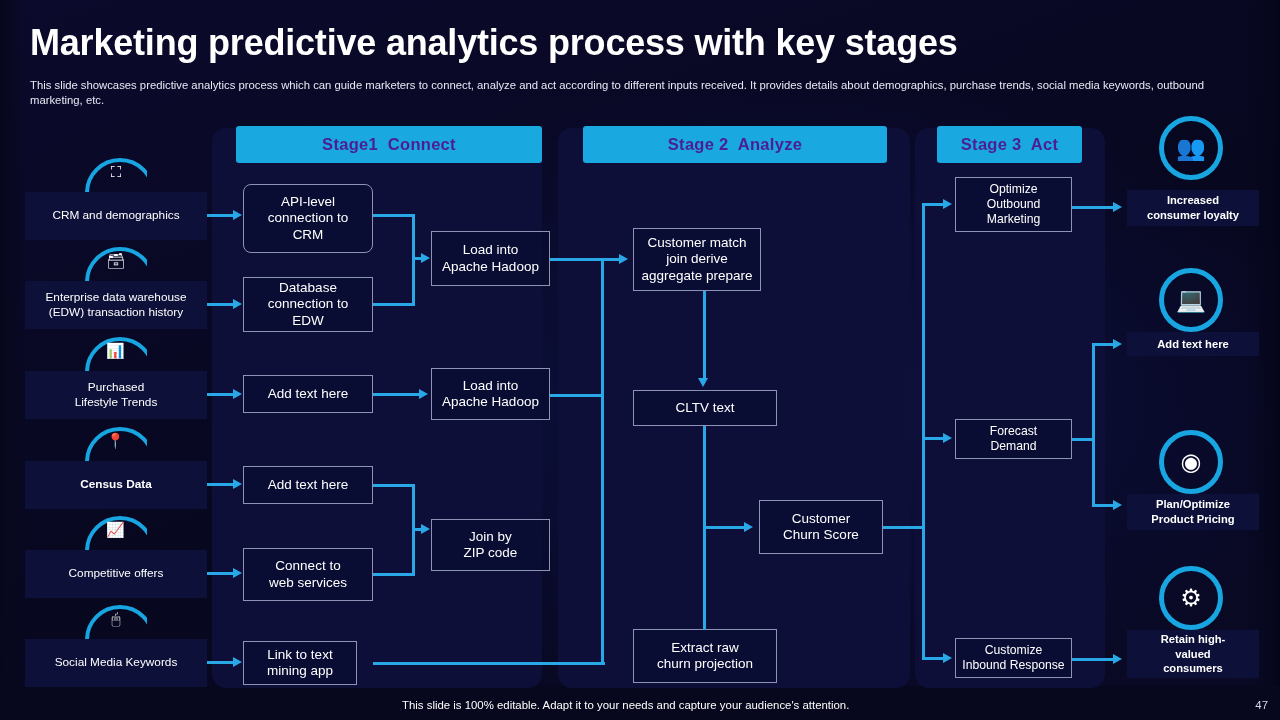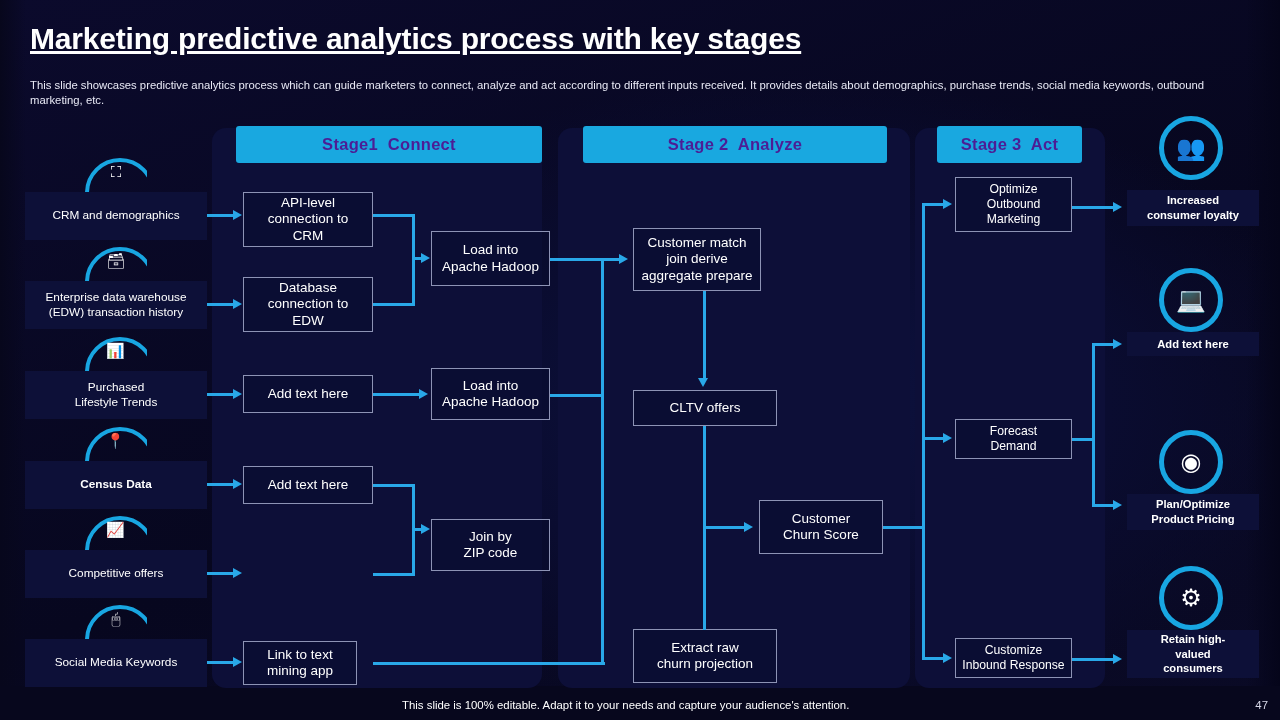--- a/index.html
+++ b/index.html
@@ -20,22 +20,22 @@
   .edge-left { position:absolute; left:0; top:0; width:26px; height:720px;
     background:linear-gradient(90deg,#07071c 0%, rgba(7,7,28,0) 100%); }
   .edge-right { position:absolute; right:0; top:0; width:34px; height:720px;
     background:linear-gradient(270deg,#05051a 0%, rgba(5,5,26,0) 100%); }
   .edge-bottom { position:absolute; left:0; bottom:0; width:1280px; height:34px;
     background:#07071d; }
 
   
   .title {
     position:absolute; left:30px; top:22px; width:1100px;
-    font-size:30px; font-weight:bold; letter-spacing:-0.2px;
-    color:#ffffff; line-height:1.15;text-decoration:underline;
+    font-size:36px; font-weight:bold; letter-spacing:-0.2px;
+    color:#ffffff; line-height:1.15;
   }
   .subtitle {
     position:absolute; left:30px; top:78px; width:1200px;
     font-size:11.3px; line-height:1.35; color:#e8e9f5; font-weight:normal;
   }
 
   
   .panel { position:absolute; background:#0d0f38; border-radius:14px; }
   .panel.p1 { left:212px; top:128px; width:330px; height:560px; }
   .panel.p2 { left:558px; top:128px; width:352px; height:560px; }
@@ -149,32 +149,33 @@
   <div class="arch" style="left:85px; top:516px;">
     <span class="glyph">📈</span>
   </div>
   <div class="src-label" style="left:25px; top:550px;">Competitive offers</div>
 
   <div class="arch" style="left:85px; top:605px;">
     <span class="glyph">🖱</span>
   </div>
   <div class="src-label" style="left:25px; top:639px;">Social Media Keywords</div>
 
-  <div class="box" style="left:243px; top:192px; width:130px; height:55px; font-size:13.5px;">API-level<br>connection to<br>CRM</div>
+  <div class="box" style="left:243px; top:184px; width:130px; height:69px; font-size:13.5px;border-radius:8px;">API-level<br>connection to<br>CRM</div>
   <div class="box" style="left:243px; top:277px; width:130px; height:55px; font-size:13.5px;">Database<br>connection to<br>EDW</div>
   <div class="box" style="left:243px; top:375px; width:130px; height:38px; font-size:13.5px;">Add text here</div>
   <div class="box" style="left:243px; top:466px; width:130px; height:38px; font-size:13.5px;">Add text here</div>
+  <div class="box" style="left:243px; top:548px; width:130px; height:53px; font-size:13.5px;">Connect to<br>web services</div>
   <div class="box" style="left:243px; top:641px; width:114px; height:44px; font-size:13.5px;">Link to text<br>mining app</div>
 
   <div class="box" style="left:431px; top:231px; width:119px; height:55px; font-size:13.5px;">Load into<br>Apache Hadoop</div>
   <div class="box" style="left:431px; top:368px; width:119px; height:52px; font-size:13.5px;">Load into<br>Apache Hadoop</div>
   <div class="box" style="left:431px; top:504px; width:119px; height:52px; font-size:13.5px;margin-top:15px;">Join by<br>ZIP code</div>
 
   <div class="box" style="left:633px; top:228px; width:128px; height:63px; font-size:13.5px;">Customer match<br>join derive<br>aggregate prepare</div>
-  <div class="box" style="left:633px; top:390px; width:144px; height:36px; font-size:13.5px;">CLTV offers</div>
+  <div class="box" style="left:633px; top:390px; width:144px; height:36px; font-size:13.5px;">CLTV text</div>
   <div class="box" style="left:759px; top:500px; width:124px; height:54px; font-size:13.5px;">Customer<br>Churn Score</div>
   <div class="box" style="left:633px; top:629px; width:144px; height:54px; font-size:13.5px;">Extract raw<br>churn projection</div>
 
   <div class="box" style="left:955px; top:419px; width:117px; height:40px; font-size:12.2px;">Forecast<br>Demand</div>
   <div class="box" style="left:955px; top:177px; width:117px; height:55px; font-size:12.2px;">Optimize<br>Outbound<br>Marketing</div>
   <div class="box" style="left:955px; top:638px; width:117px; height:40px; font-size:12.2px;">Customize<br>Inbound Response</div>
 
   <div class="ring" style="left:1159px; top:116px;">👥</div>
   <div class="out-label" style="left:1127px; top:190px; height:36px;">Increased<br>consumer loyalty</div>
 

